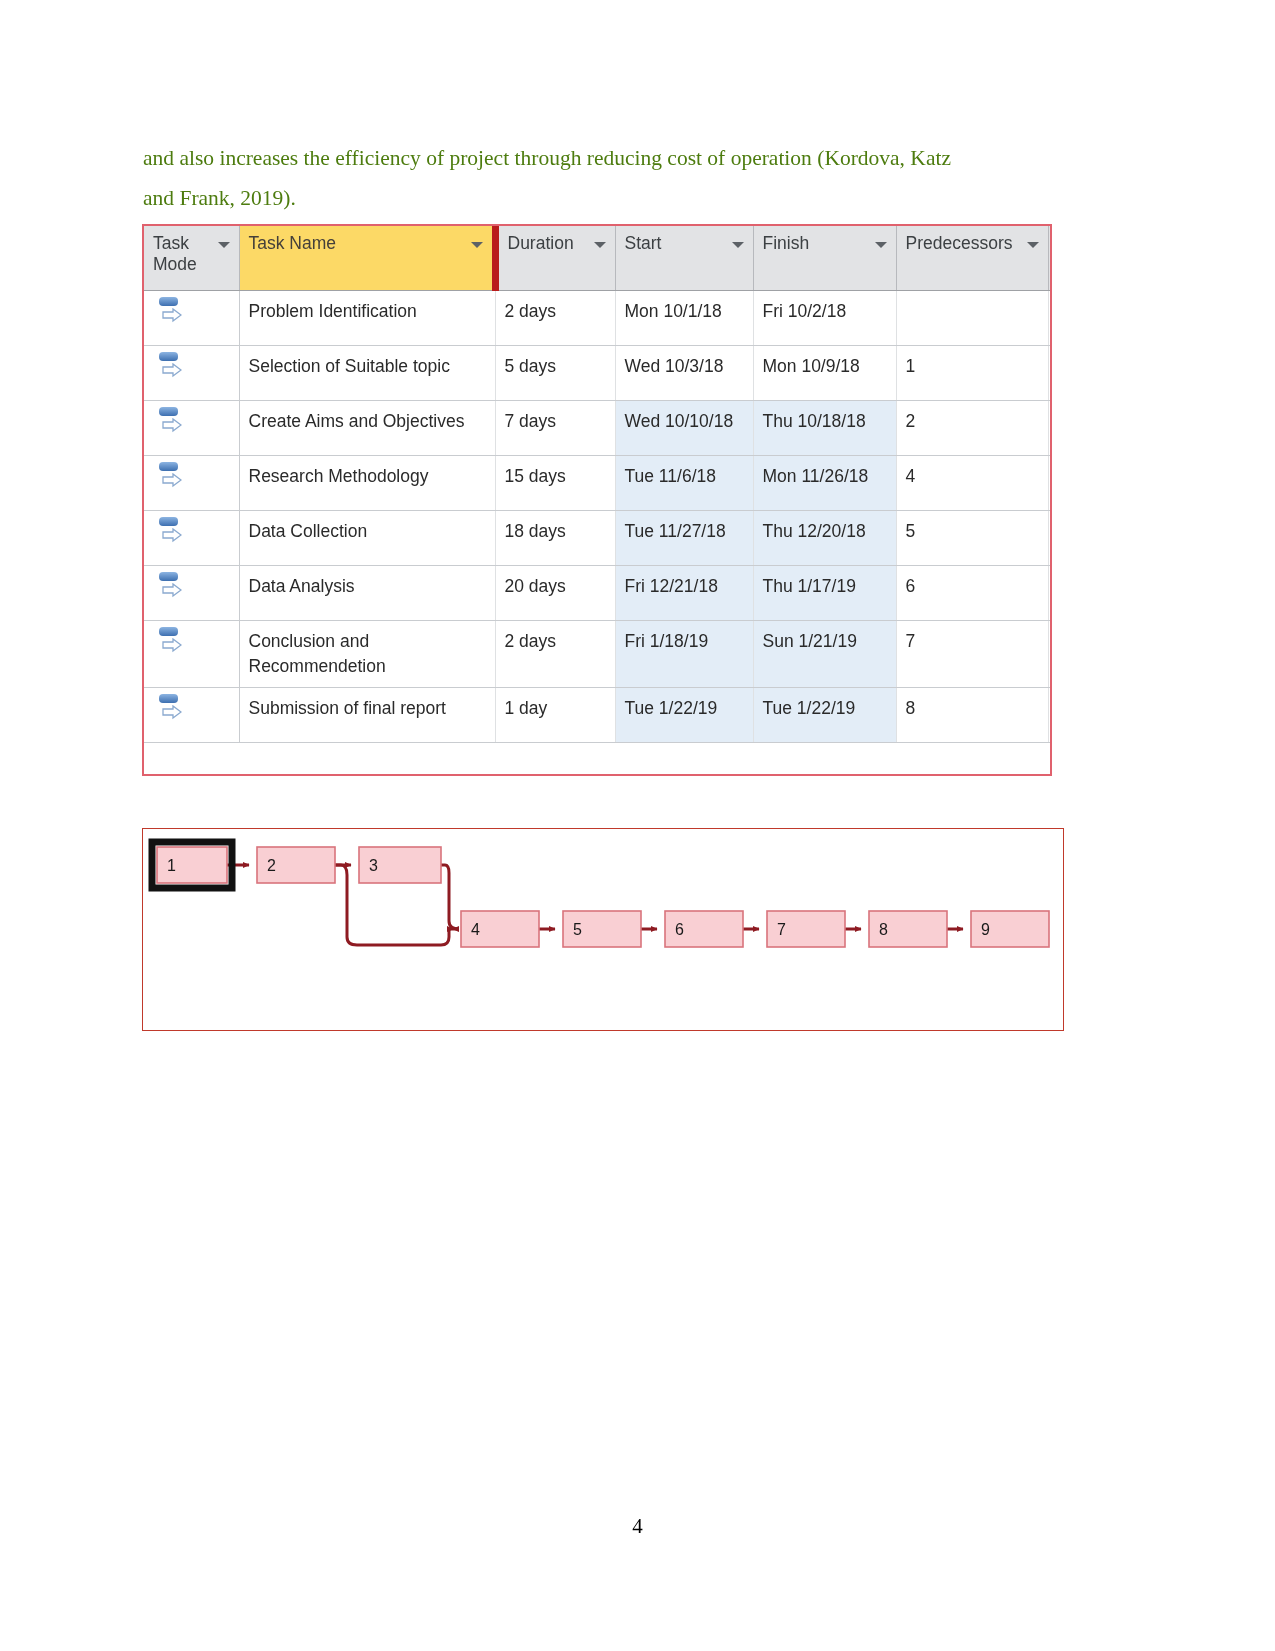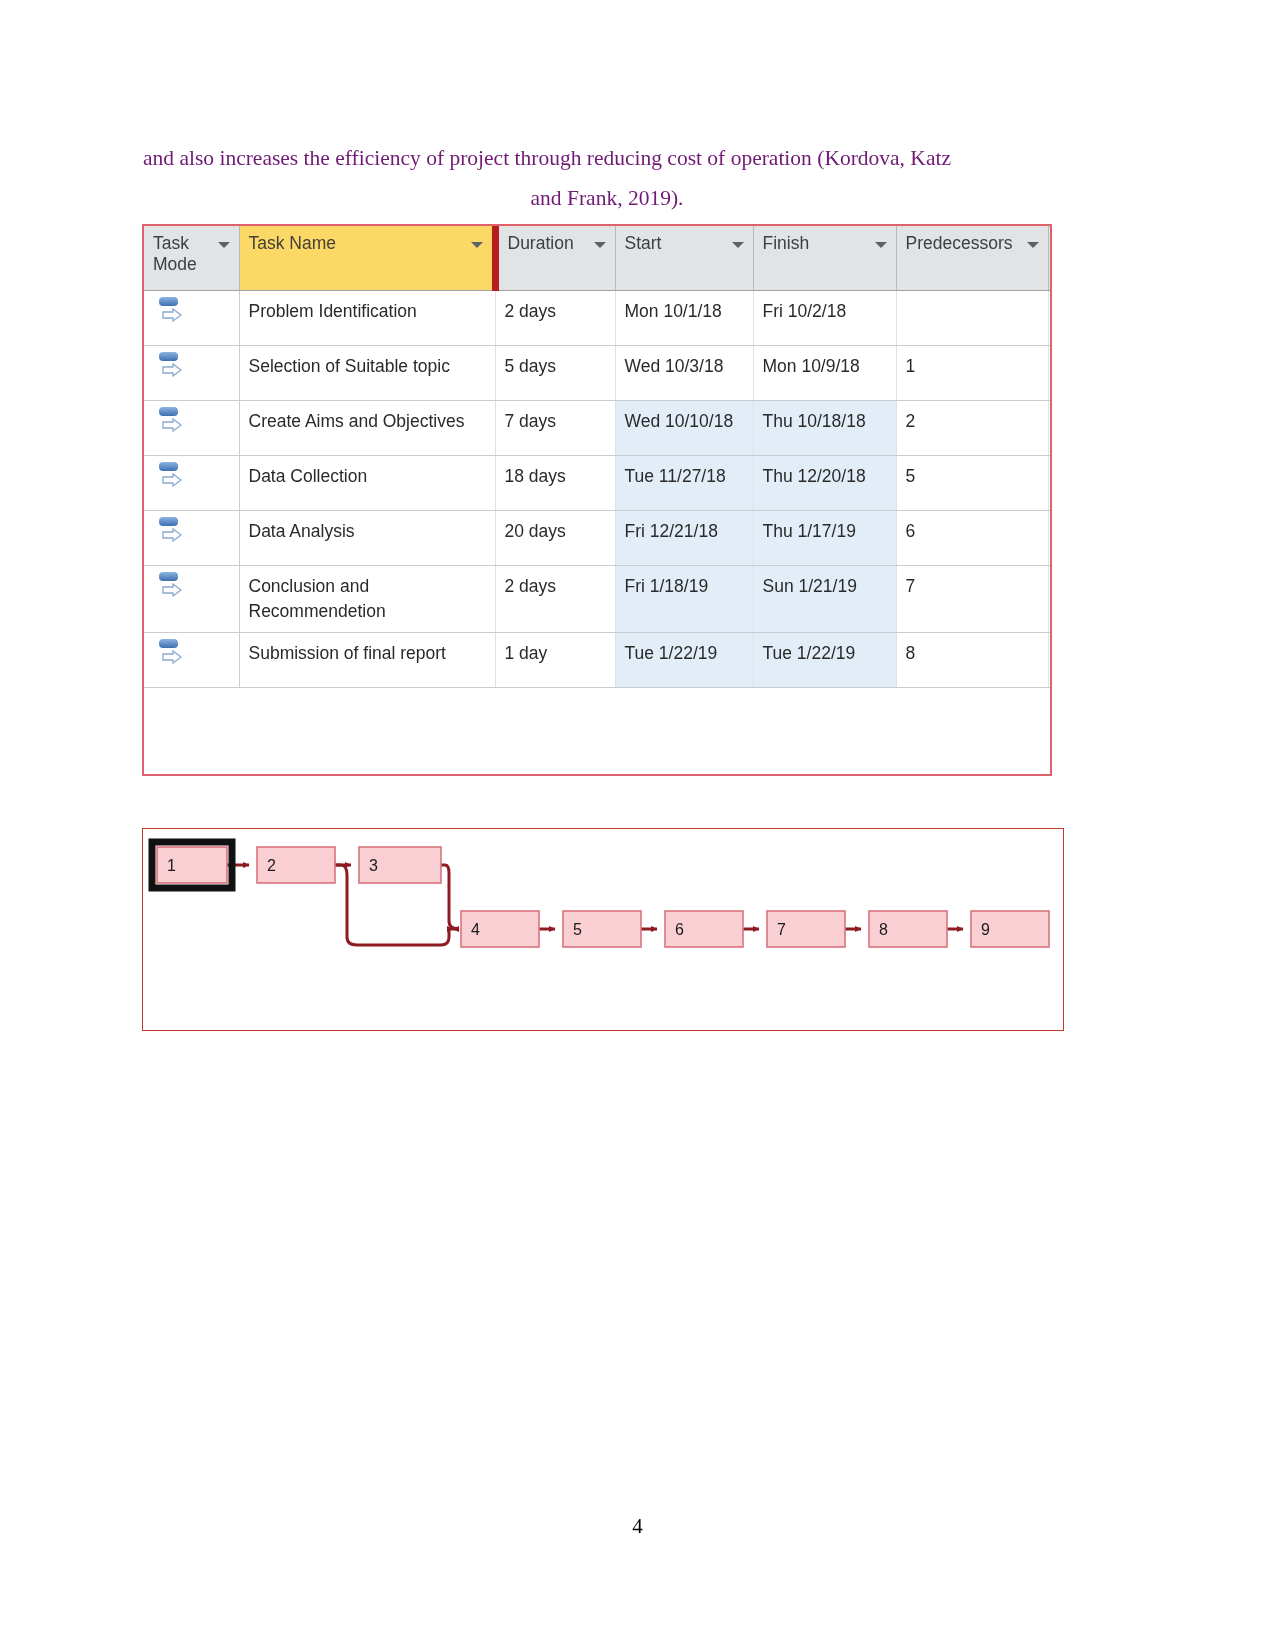--- a/index.html
+++ b/index.html
@@ -17,25 +17,25 @@
 
   
   .page-para {
     position: absolute;
     left: 143px;
     top: 138px;
     width: 928px;
     font-family: "Liberation Serif", serif;
     font-size: 21.5px;
     line-height: 40px;
-    color: #701a75;
+    color: #4d7c0f;
     text-align: justify;
     text-justify: inter-word;
   }
-  .page-para .last-line { text-align: center; }
+  .page-para .last-line { text-align: left; }
 
   
   .project-table-frame {
     position: absolute;
     left: 142px;
     top: 224px;
     width: 910px;
     height: 552px;
     border: 2px solid #e0616d;
     background: #701a75;
@@ -241,20 +241,36 @@
                 <svg class="arrow" viewBox="0 0 20 15">
                   <path d="M1,4 L11,4 L11,1 L19,7 L11,13 L11,10 L1,10 Z" fill="#ffffff" stroke="#8aa9cf" stroke-width="1.3"></path>
                 </svg>
               </div>
             </td>
             <td>Create Aims and Objectives</td>
             <td>7 days</td>
             <td class="datecell">Wed 10/10/18</td>
             <td class="datecell">Thu 10/18/18</td>
             <td>2</td>
+            <td class="c-extra-cell"></td>
+          </tr>
+          <tr class="r4">
+            <td class="c-mode-cell">
+              <div class="mode-icon">
+                <div class="bar"></div>
+                <svg class="arrow" viewBox="0 0 20 15">
+                  <path d="M1,4 L11,4 L11,1 L19,7 L11,13 L11,10 L1,10 Z" fill="#ffffff" stroke="#8aa9cf" stroke-width="1.3"></path>
+                </svg>
+              </div>
+            </td>
+            <td>Research Methodology</td>
+            <td>15 days</td>
+            <td class="datecell">Tue 11/6/18</td>
+            <td class="datecell">Mon 11/26/18</td>
+            <td>4</td>
             <td class="c-extra-cell"></td>
           </tr>
           <tr class="r5">
             <td class="c-mode-cell">
               <div class="mode-icon">
                 <div class="bar"></div>
                 <svg class="arrow" viewBox="0 0 20 15">
                   <path d="M1,4 L11,4 L11,1 L19,7 L11,13 L11,10 L1,10 Z" fill="#ffffff" stroke="#8aa9cf" stroke-width="1.3"></path>
                 </svg>
               </div>

